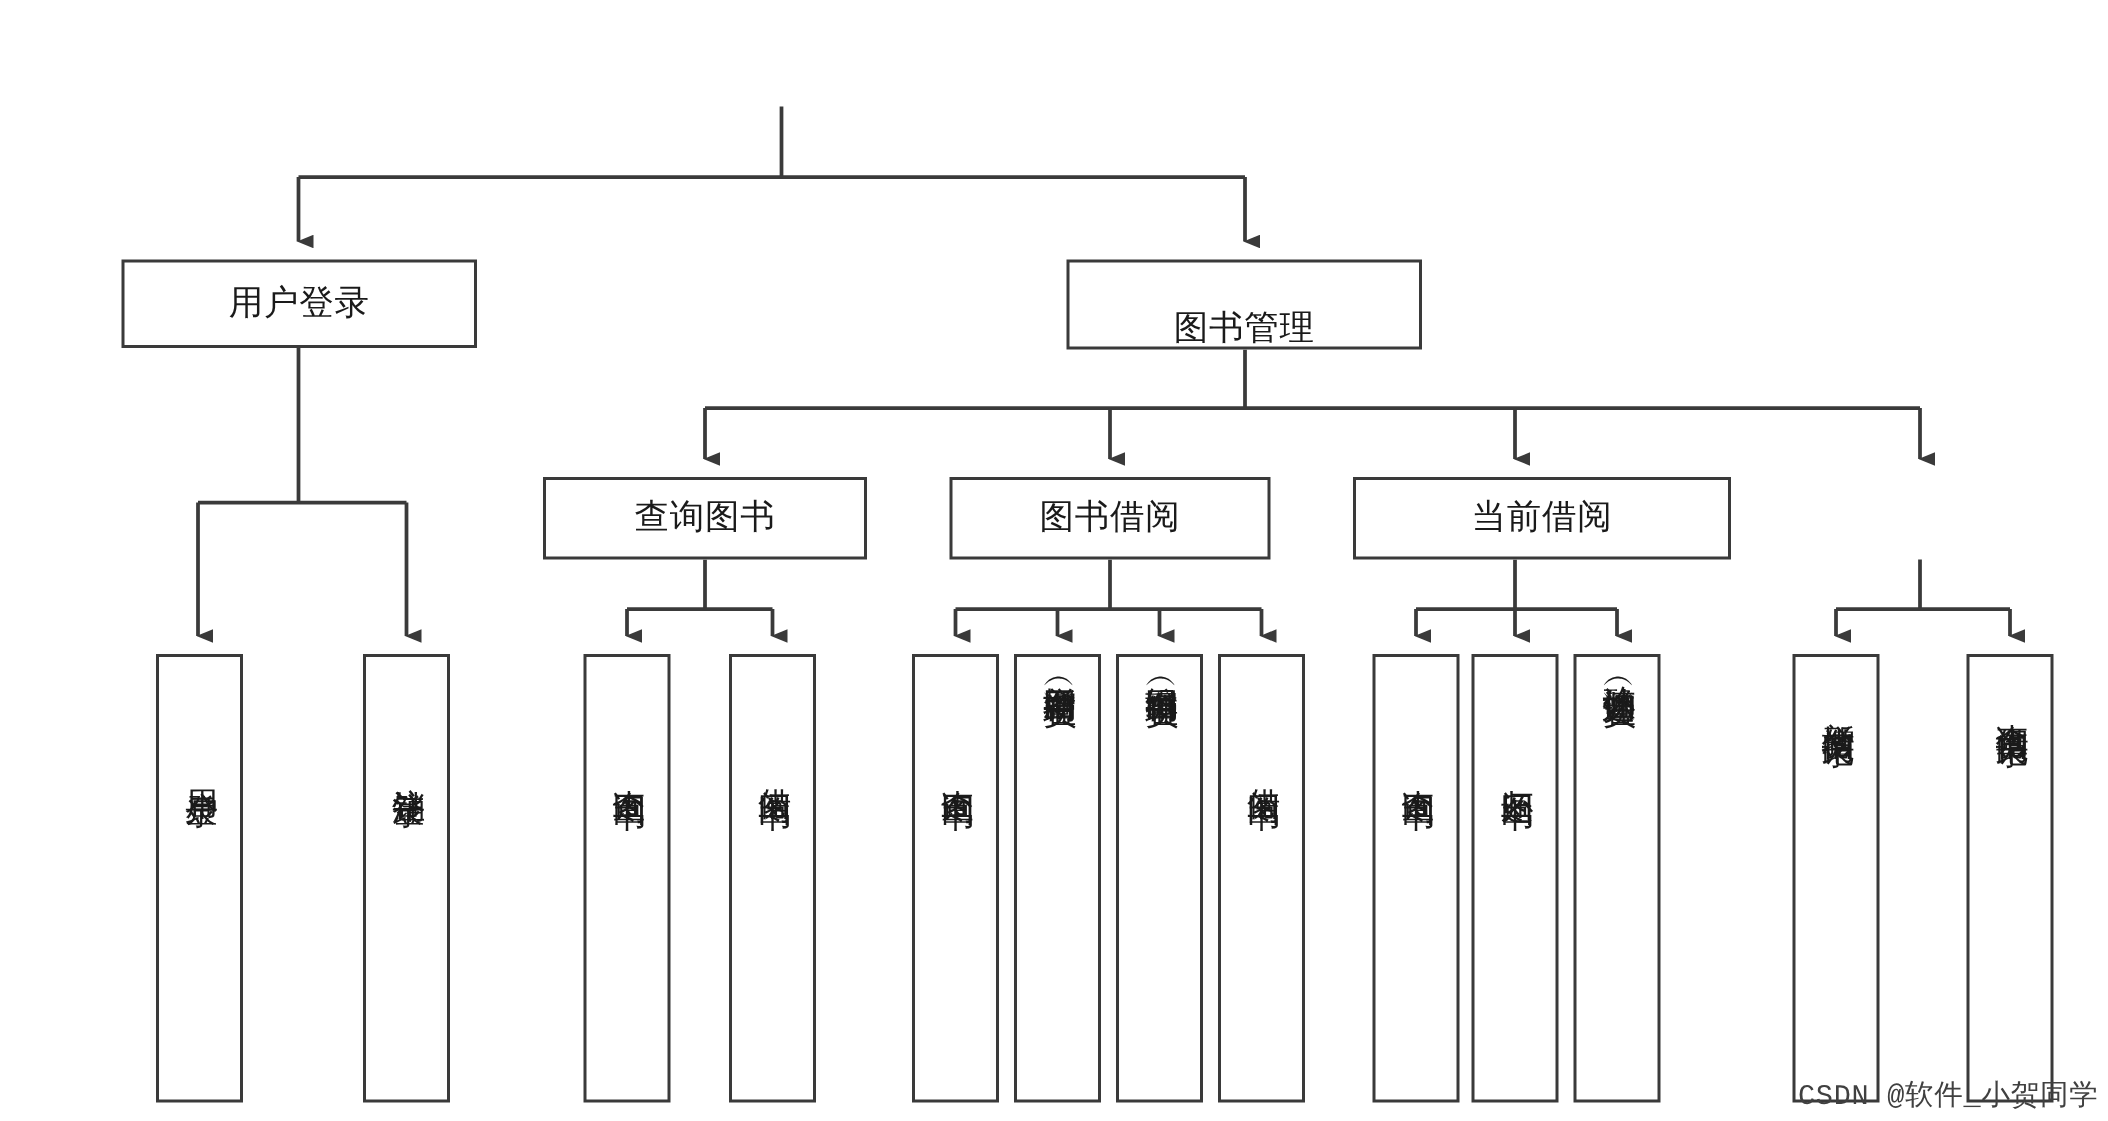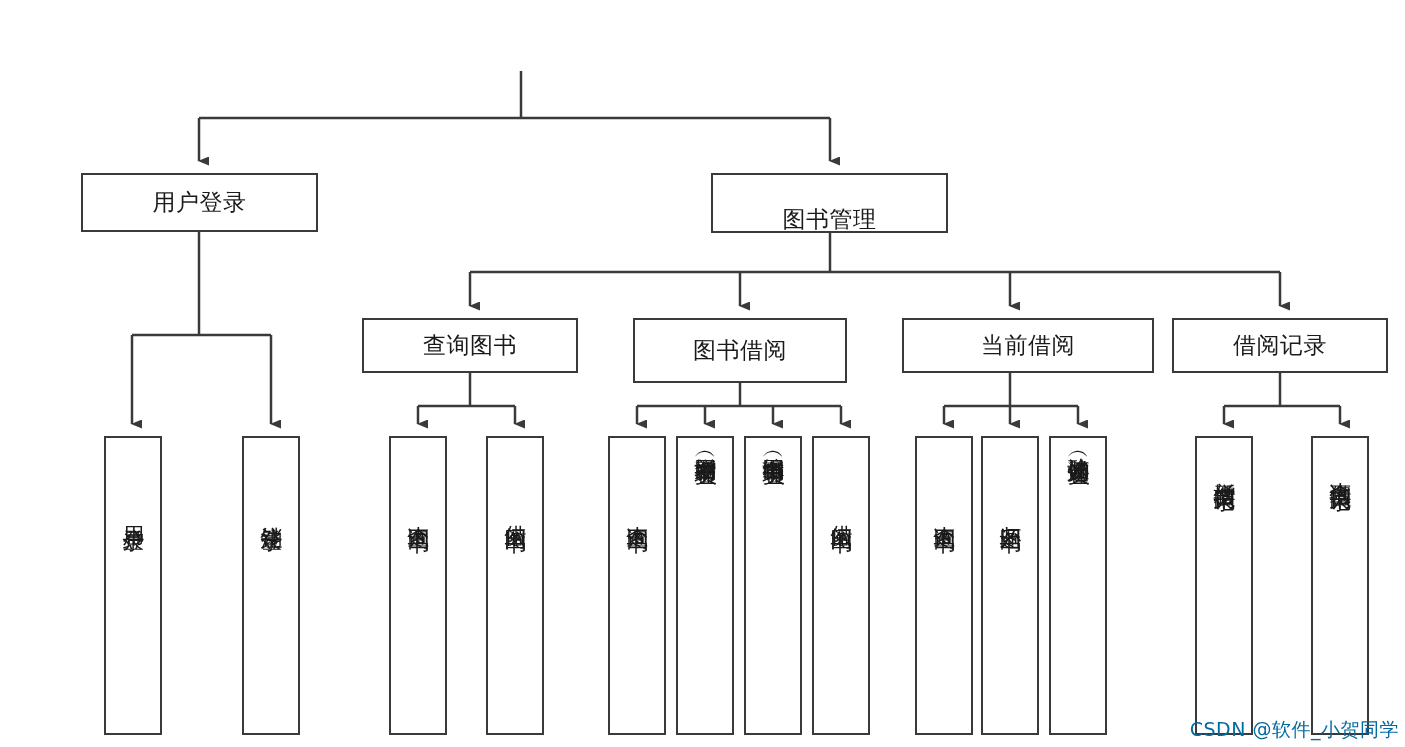--- a/index.html
+++ b/index.html
@@ -72,24 +72,25 @@
   }
   .node.leaf.tall-text .node-label {
     letter-spacing: 1px;
   }
   
   #watermark {
     position: absolute;
     right: 6px;
     bottom: 4px;
     font-size: 19px;
-    color: #0369a1;
+    color: #404040;
     letter-spacing: 0.5px;
     white-space: nowrap;
     user-select: none;
+    font-family: Liberation Mono, monospace;
   }
 </style>
 </head>
 <body>
 
 <div id="diagram-root">
 
   <svg id="connector-layer" viewBox="0 0 1405 747" width="1405" height="747">
     <defs>
       <marker id="arrowhead" markerWidth="9" markerHeight="11" refX="4.5" refY="10" orient="auto" markerUnits="userSpaceOnUse">
@@ -146,31 +147,28 @@
   </div>
 
   <div class="node horiz" style="left:711px; top:173px; width:237px; height:60px;align-items:flex-end;">
     <span class="node-label">图书管理</span>
   </div>
 
   <div class="node horiz" style="left:362px; top:318px; width:216px; height:55px;">
     <span class="node-label">查询图书</span>
   </div>
 
-  <div class="node horiz" style="left:633px; top:318px; width:214px; height:65px;justify-content:center;">
+  <div class="node horiz" style="left:633px; top:318px; width:214px; height:55px;justify-content:center;">
     <span class="node-label">图书借阅</span>
   </div>
 
   <div class="node horiz" style="left:902px; top:318px; width:252px; height:55px;">
     <span class="node-label">当前借阅</span>
   </div>
 
-  <div class="node horiz" style="left:1172px; top:318px; width:216px; height:55px;">
-    <span class="node-label">借阅记录</span>
-  </div>
 
   <div class="node leaf" style="left:104px; top:436px; width:58px; height:299px; padding-top:70px;">
     <span class="node-label">用户登录</span>
   </div>
   <div class="node leaf" style="left:242px; top:436px; width:58px; height:299px; padding-top:70px;">
     <span class="node-label">注销登录</span>
   </div>
 
   <div class="node leaf" style="left:389px; top:436px; width:58px; height:299px; padding-top:70px;">
     <span class="node-label">查询图书</span>

